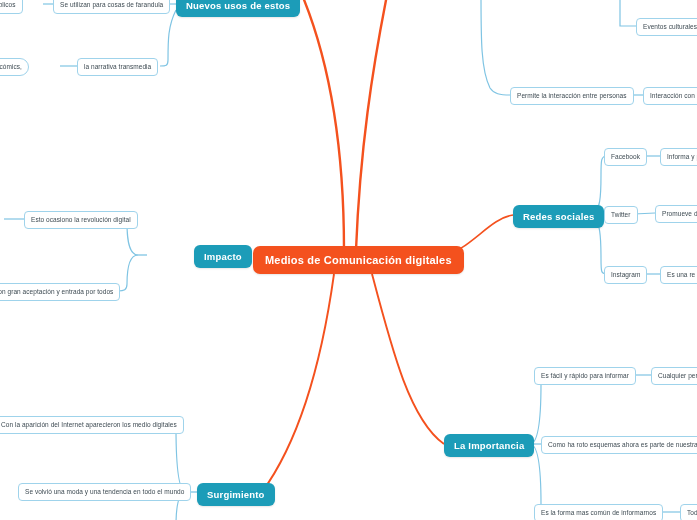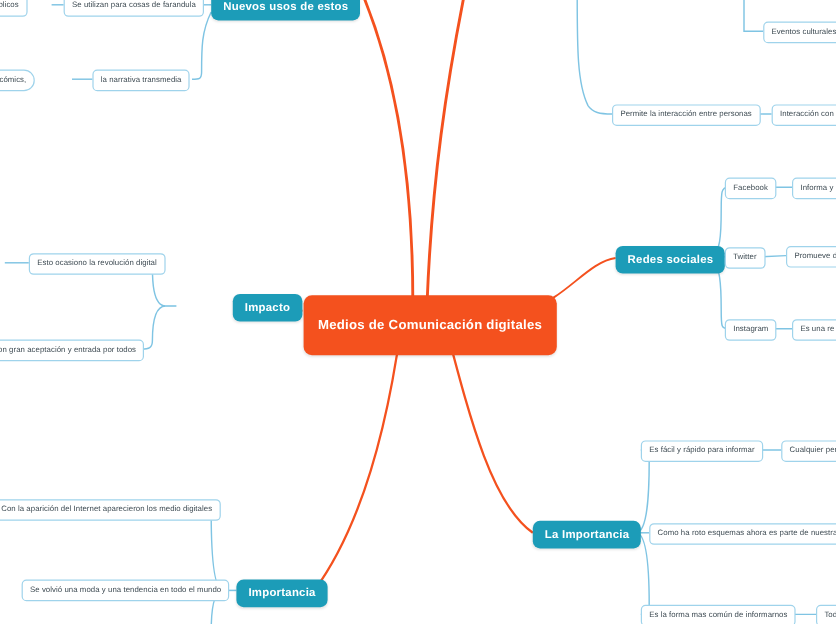--- a/index.html
+++ b/index.html
@@ -9,21 +9,21 @@
   }
   #canvas{position:absolute;left:0;top:0;width:697px;height:520px;}
   svg.links{position:absolute;left:0;top:0;width:697px;height:520px;overflow:visible;}
 
   .node{position:absolute;box-sizing:border-box;white-space:nowrap;}
 
   
   .root{
     background:#F4511E;color:#ffffff;border-radius:7px;
     font-size:11px;font-weight:bold;letter-spacing:.2px;
-    padding:18px 12px;line-height:14px;
+    padding:7px 12px;line-height:14px;
     box-shadow:0 1px 2px rgba(0,0,0,.10);
   }
   
   .topic{
     background:#1C9CB8;color:#ffffff;border-radius:6px;
     font-size:9.5px;font-weight:bold;letter-spacing:.2px;
     padding:6px 10px;line-height:11px;
     box-shadow:0 1px 2px rgba(0,0,0,.10);
   }
   
@@ -93,21 +93,21 @@
   <div class="node root" style="left:253px;top:246px;">Medios de Comunicación digitales</div>
 
   <div class="node topic" style="left:176px;top:-6px;">Nuevos usos de estos</div>
 
   <div class="node topic" style="left:513px;top:205px;">Redes sociales</div>
 
   <div class="node topic" style="left:147px;top:245px;margin-left:47px;">Impacto</div>
 
   <div class="node topic" style="left:444px;top:434px;text-align:center;">La Importancia</div>
 
-  <div class="node topic" style="left:197px;top:483px;">Importancia</div>
+  <div class="node topic" style="left:197px;top:483px;">Surgimiento</div>
 
   <div class="node leaf" style="left:-12px;top:-4px;">úblicos</div>
 
   <div class="node leaf" style="left:53px;top:-4px;">Se utilizan para cosas de farandula</div>
 
   <div class="node leaf round" style="left:-20px;top:58px;">tos, cómics,</div>
 
   <div class="node leaf" style="left:77px;top:58px;">la narrativa transmedia</div>
 
   <div class="node leaf" style="left:636px;top:18px;">Eventos culturales</div>

